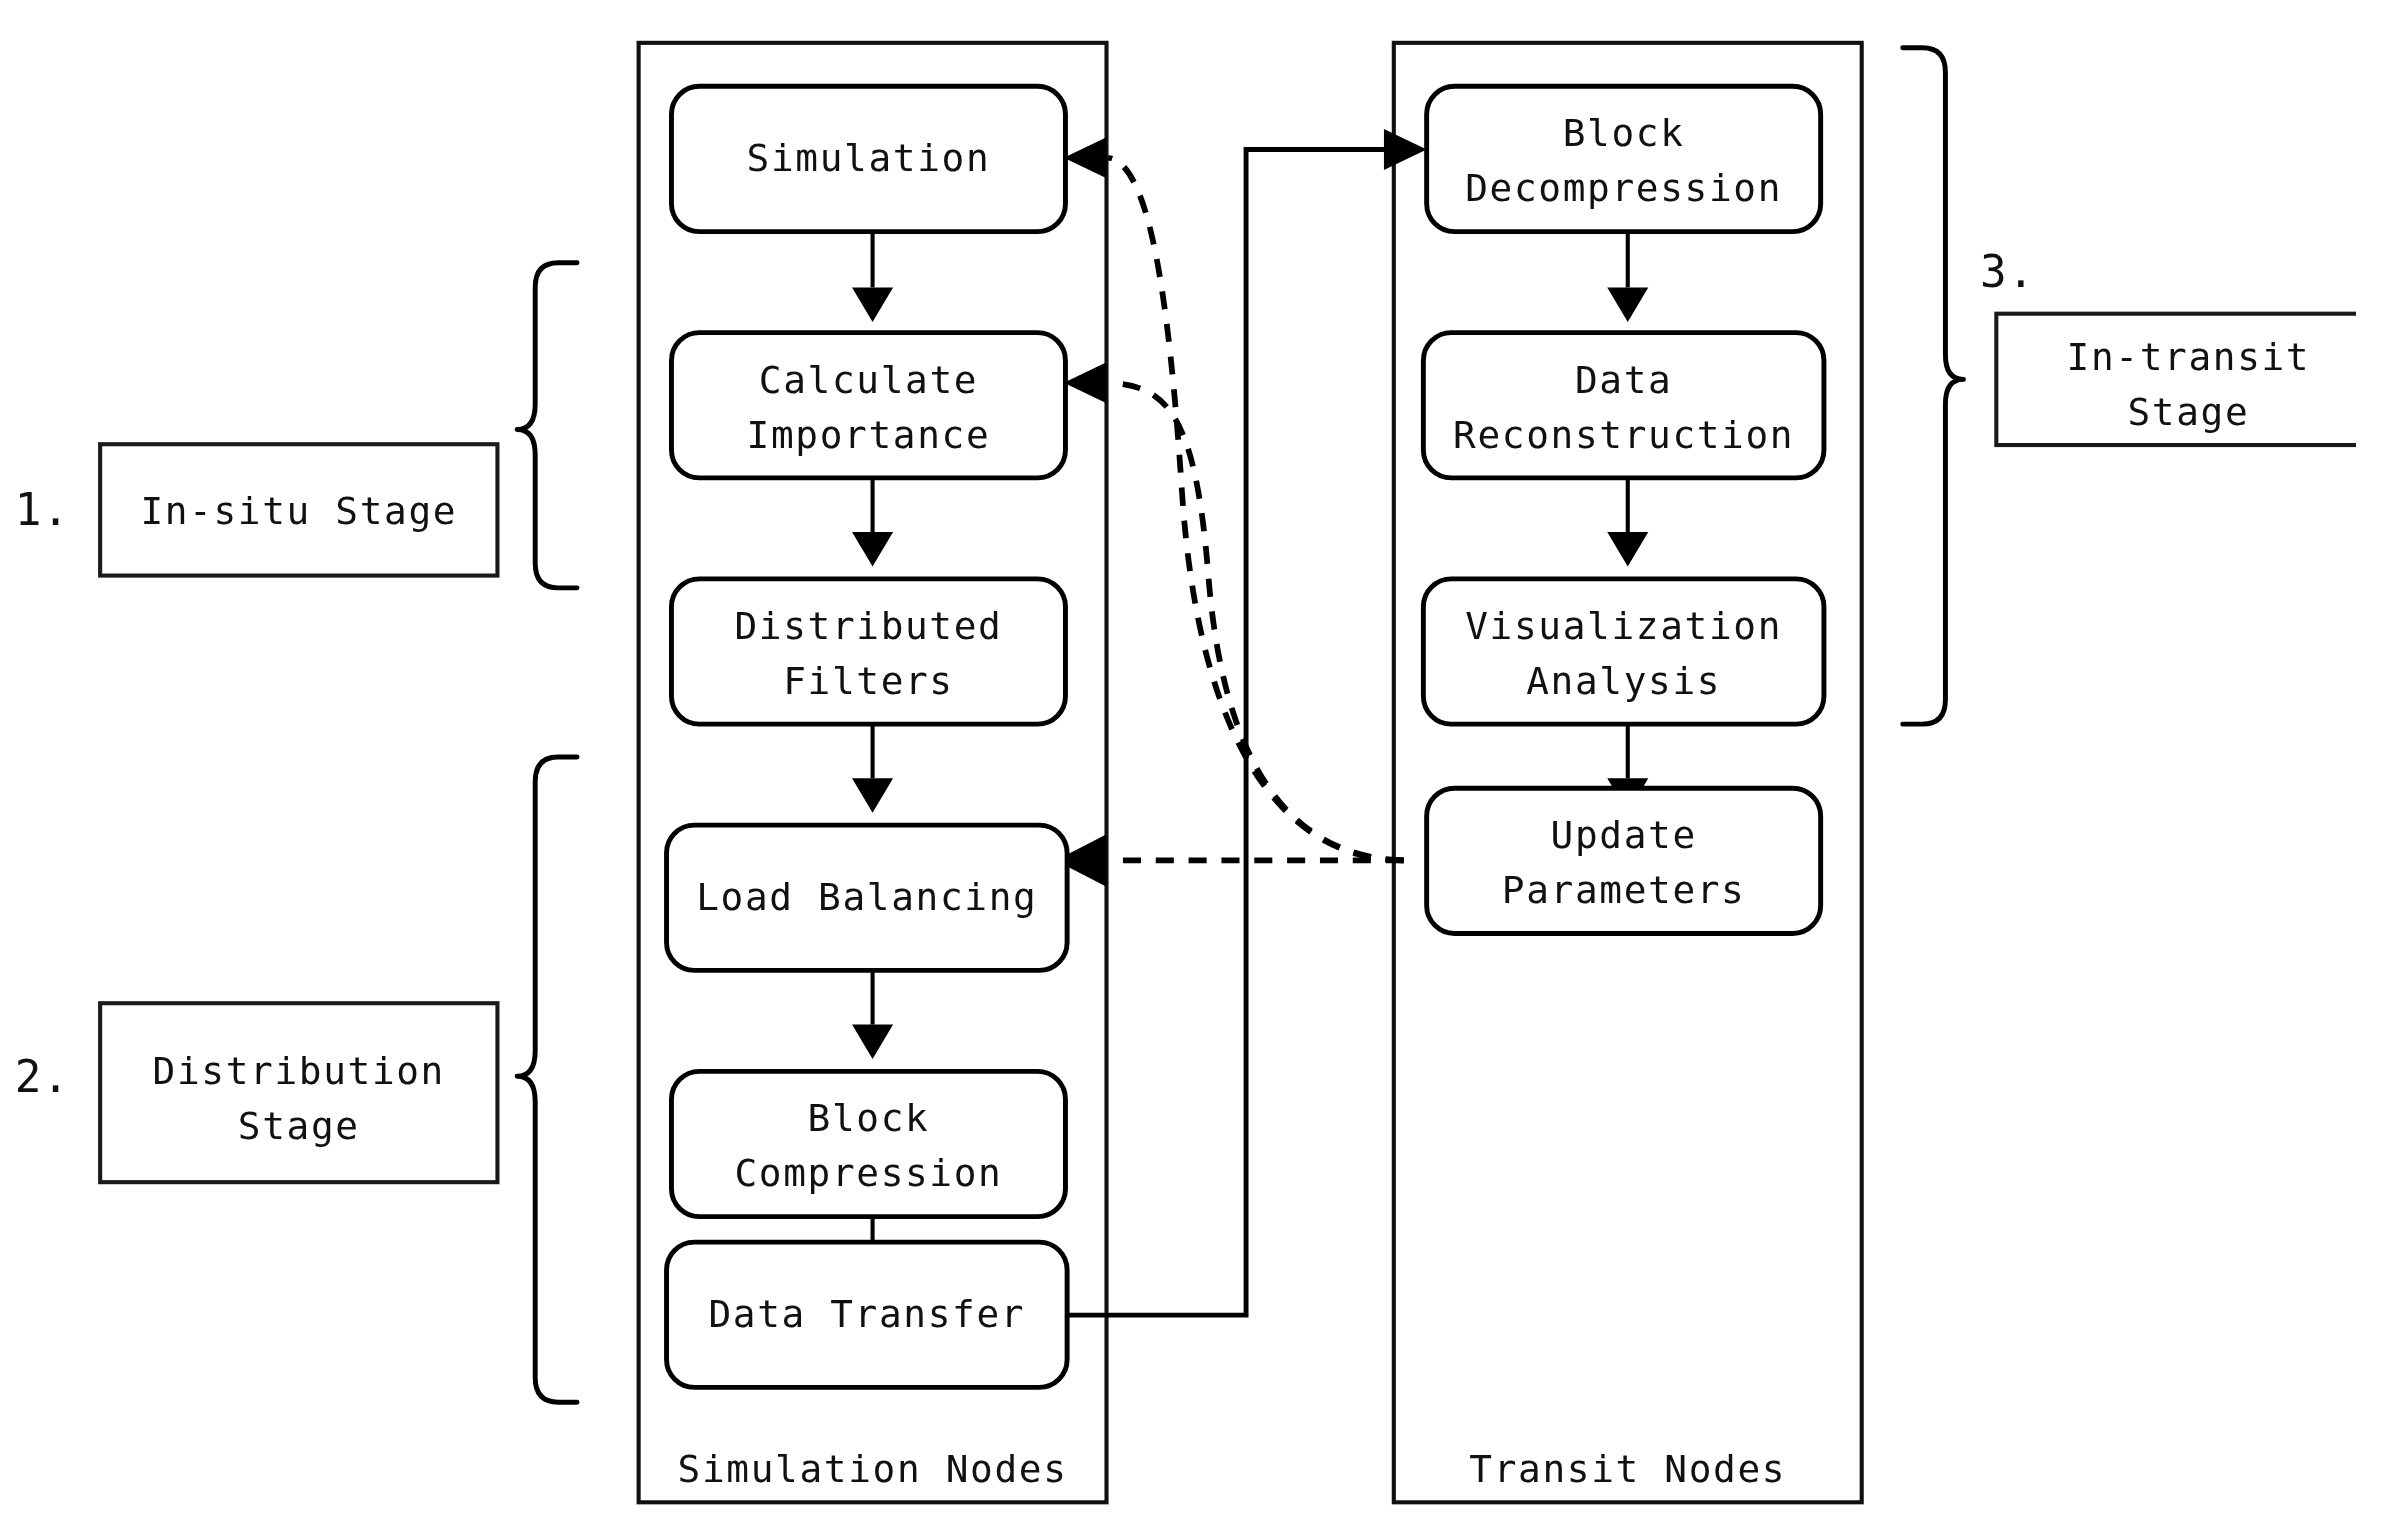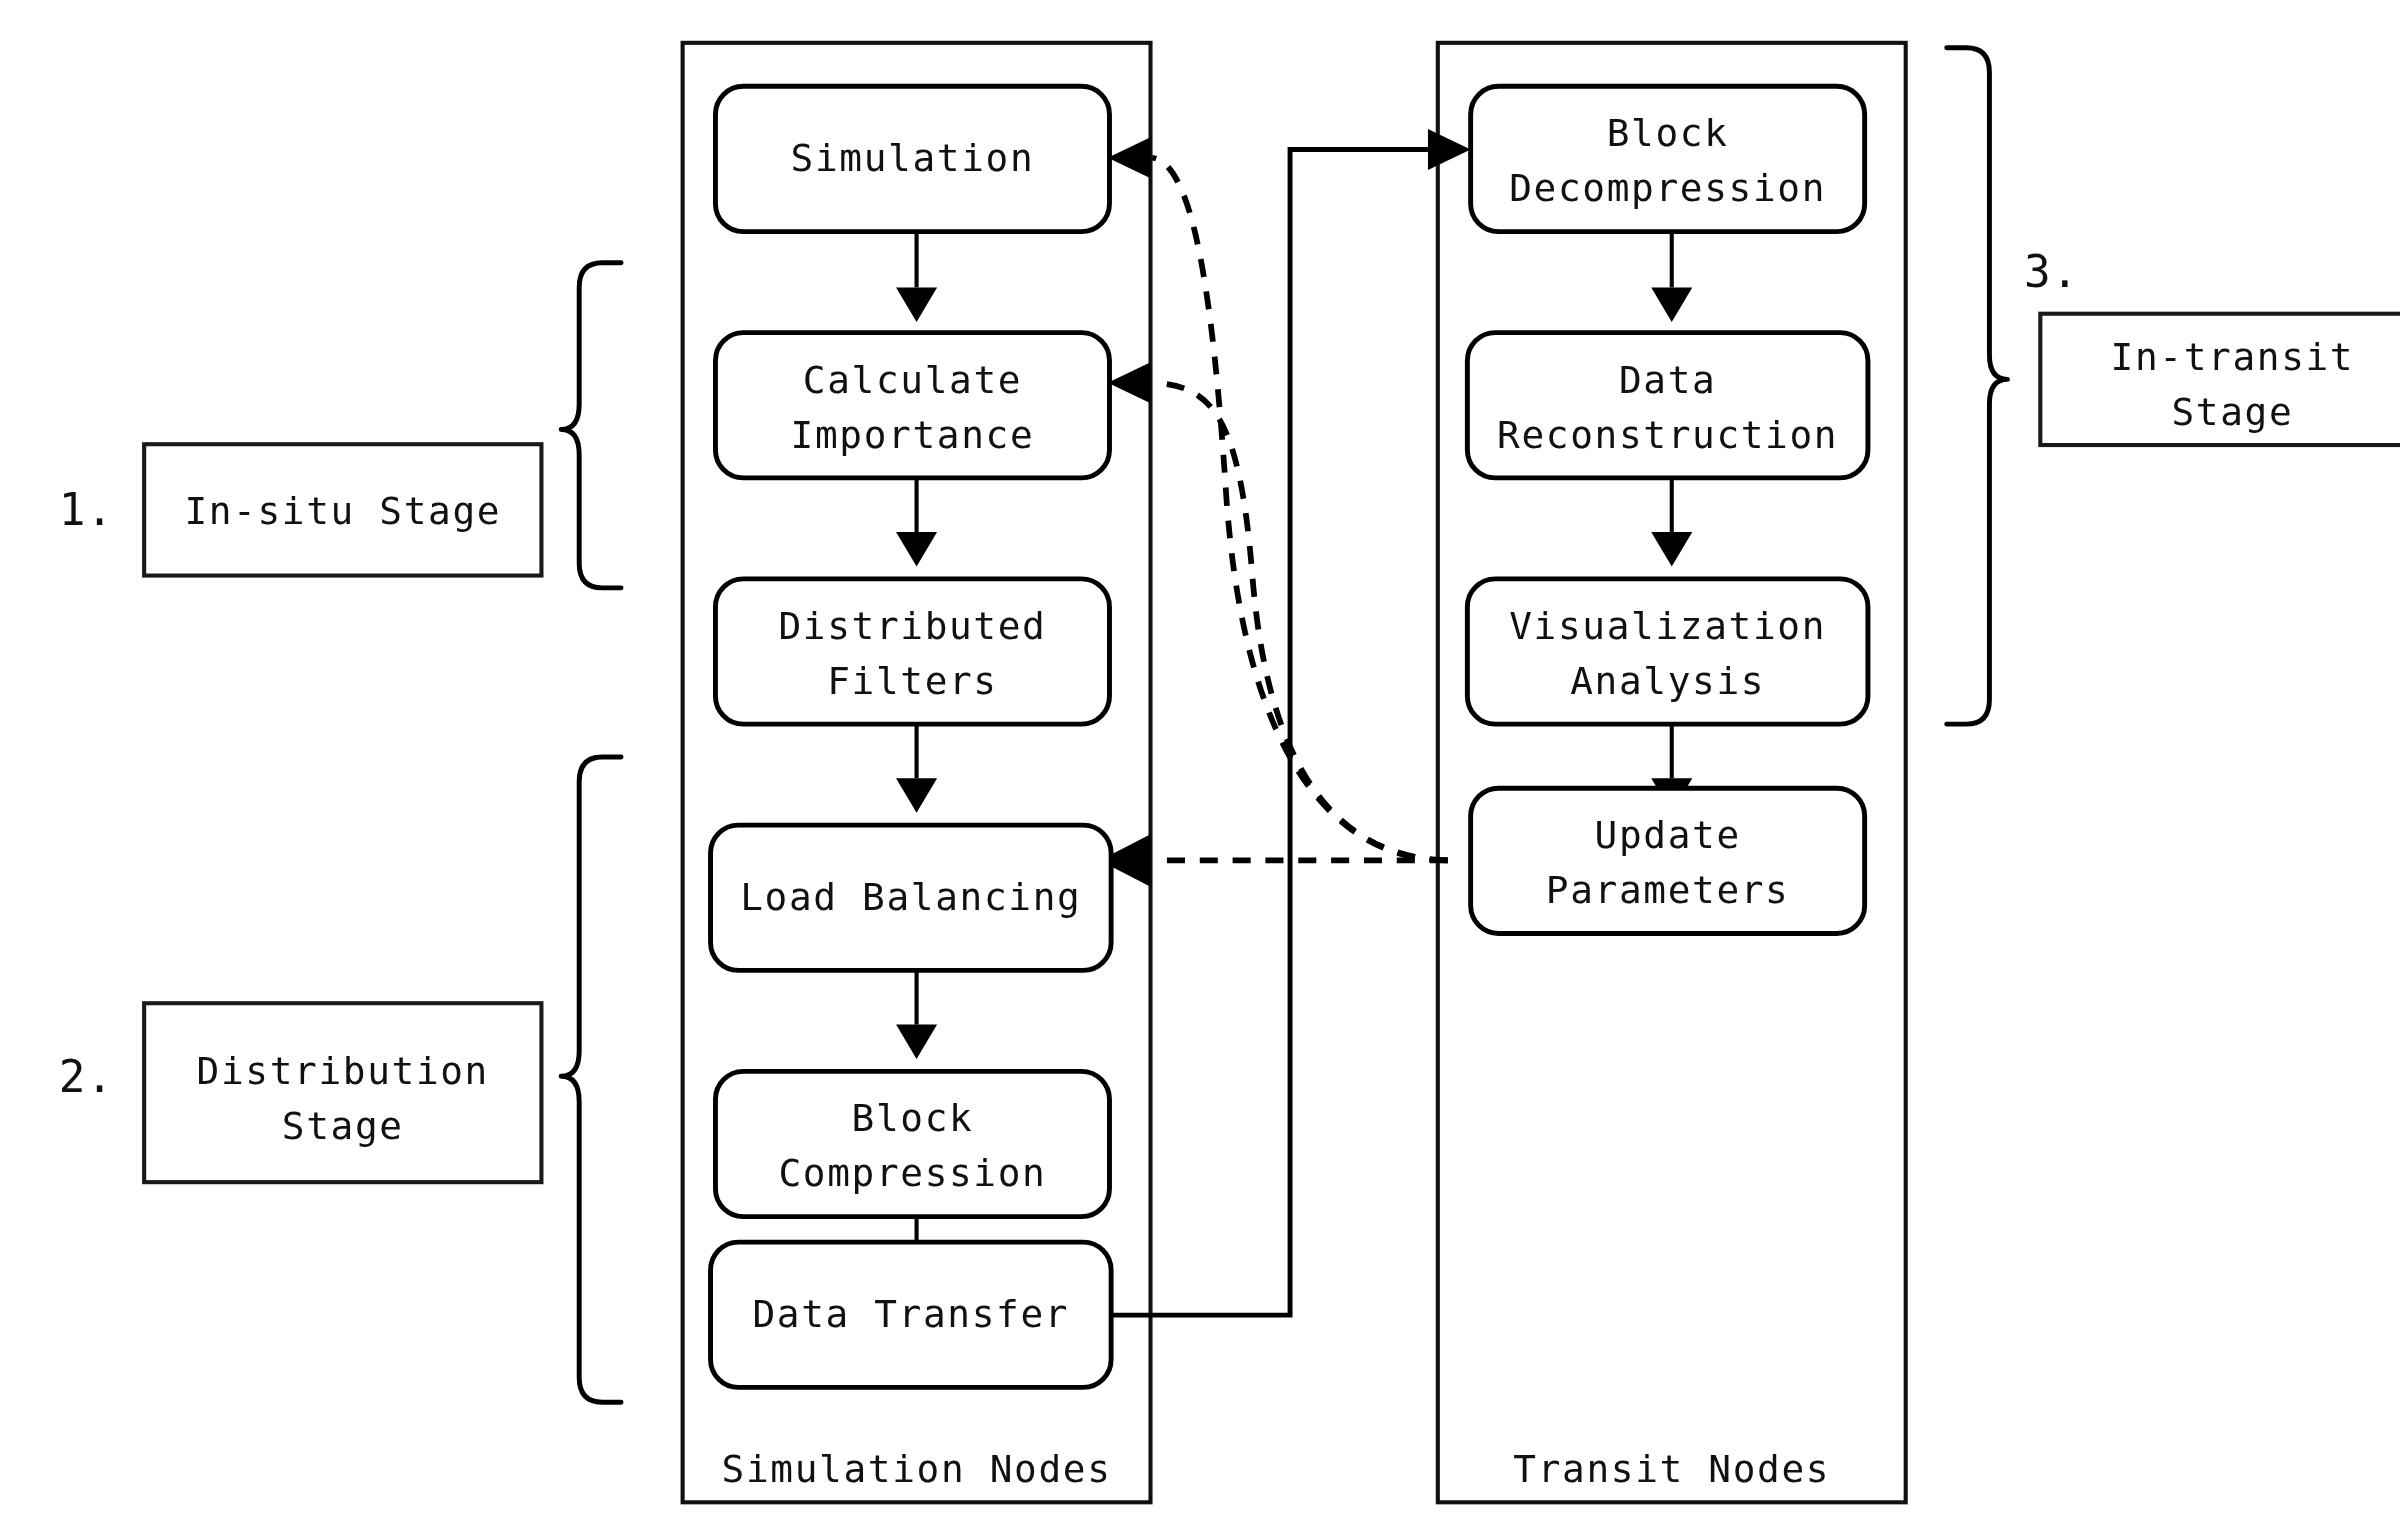--- a/index.html
+++ b/index.html
@@ -7,21 +7,20 @@
     padding: 0;
     background: #ffffff;
   }
   #stage {
     position: relative;
     width: 2356px;
     height: 1532px;
     background: #ffffff;
     font-family: "DejaVu Sans Mono", "Liberation Mono", monospace;
     overflow: hidden;
-    margin-left: 44px;
   }
   svg.diagram {
     position: absolute;
     inset: 0;
     width: 2401px;
     height: 1532px;
   }
   .stroke {
     fill: none;
     stroke: #000000;

